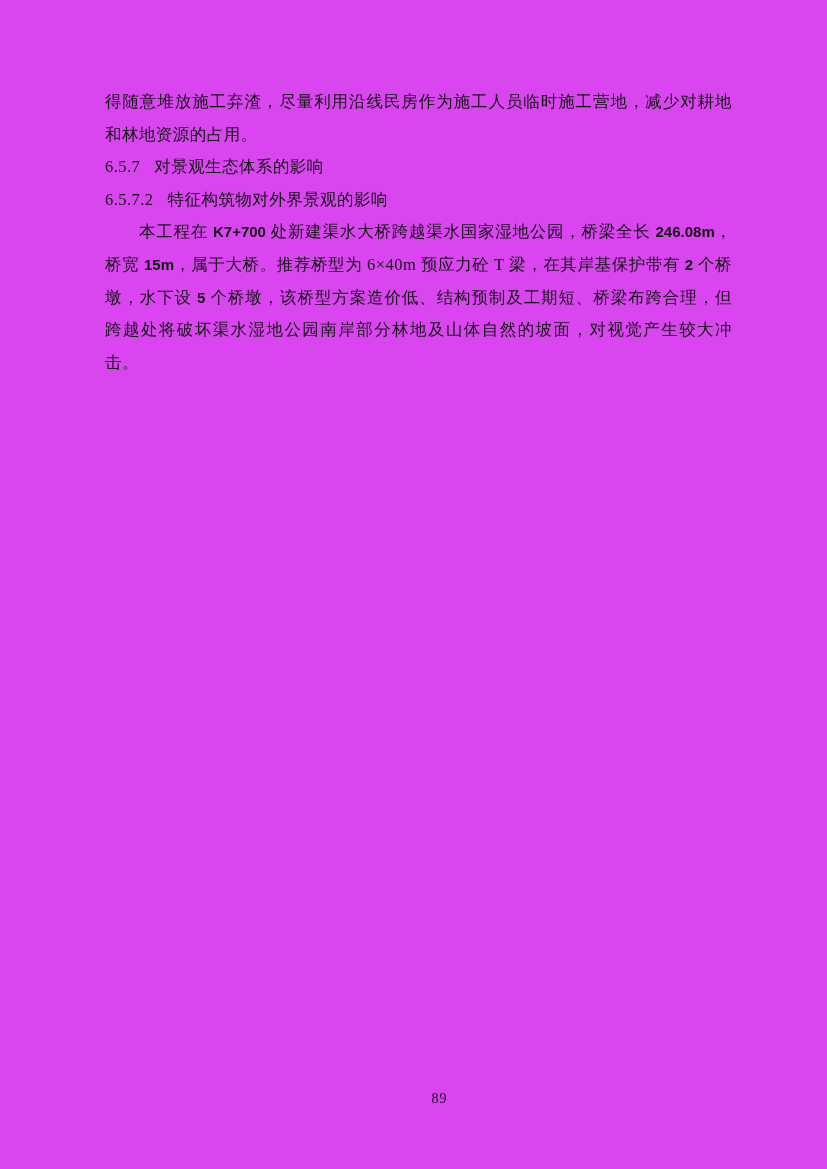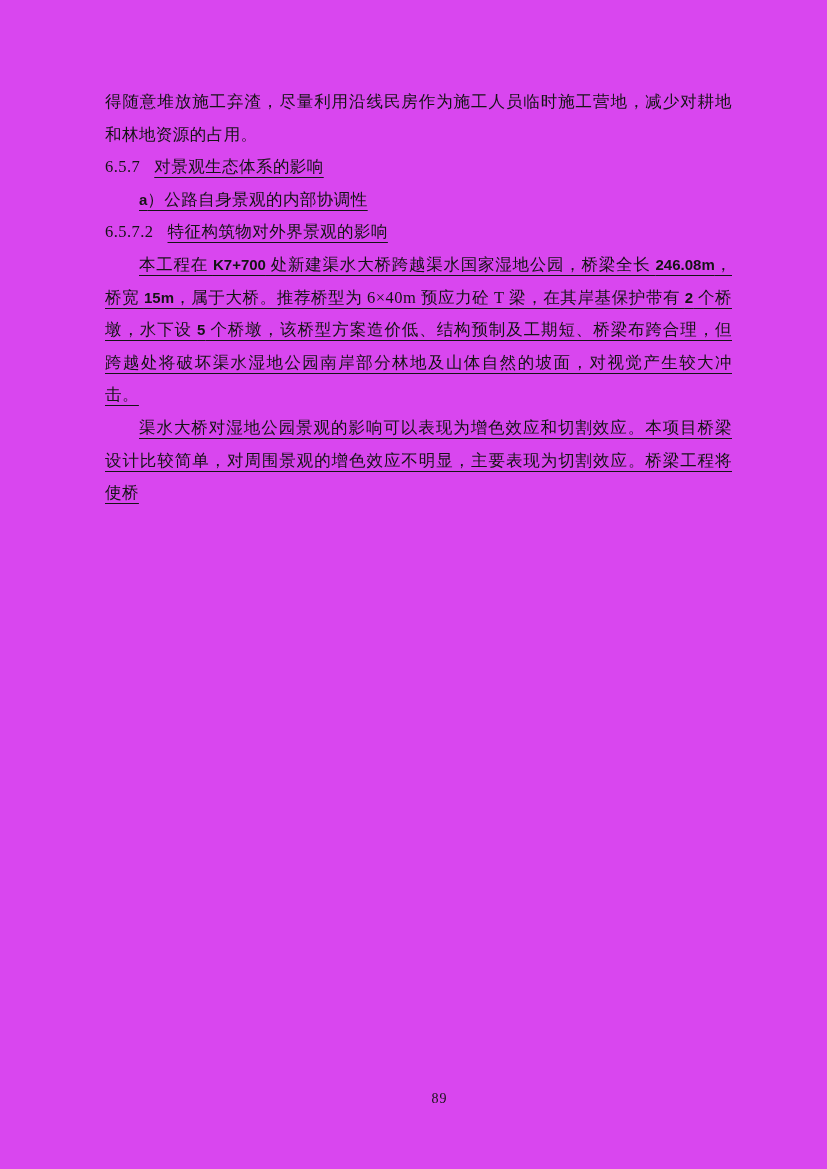--- a/index.html
+++ b/index.html
@@ -26,21 +26,20 @@
     margin: 0;
     font-size: 16.5px;
     line-height: 32.6px;
     text-align: justify;
     letter-spacing: 0.45px;
   }
   .para.indent {
     text-indent: 34px;
   }
   .u {
-    text-decoration: underline;
     text-decoration-thickness: 1px;
     text-underline-offset: 5px;
   }
   .heading .hnum {
     margin-right: 14px;
   }
   .sans {
     font-family: "Liberation Sans", "DejaVu Sans", sans-serif;
     font-weight: bold;
     font-size: 15px;
@@ -58,19 +57,17 @@
     padding-left: 26px;
   }
 </style>
 </head>
 <body>
 
 <div class="page">
   <main class="content">
       <p class="para">得随意堆放施工弃渣，尽量利用沿线民房作为施工人员临时施工营地，减少对耕地和林地资源的占用。</p>
       <p class="para heading"><span class="hnum">6.5.7</span><span class="u">对景观生态体系的影响</span></p>
-      <p class="para indent u"><span class="sans">a</span><span>）公路自身景观的内部协调性</span></p>
       <p class="para heading"><span class="hnum">6.5.7.2</span><span class="u">特征构筑物对外界景观的影响</span></p>
       <p class="para indent u"><span>本工程在 </span><span class="sans">K7+700</span><span> 处新建渠水大桥跨越渠水国家湿地公园，桥梁全长 </span><span class="sans">246.08m</span><span>，桥宽 </span><span class="sans">15m</span><span>，属于大桥。推荐桥型为 6×40m 预应力砼 T 梁，在其岸基保护带有 </span><span class="sans">2</span><span> 个桥墩，水下设 </span><span class="sans">5</span><span> 个桥墩，该桥型方案造价低、结构预制及工期短、桥梁布跨合理，但跨越处将破坏渠水湿地公园南岸部分林地及山体自然的坡面，对视觉产生较大冲击。</span></p>
-      <p class="para indent u">渠水大桥对湿地公园景观的影响可以表现为增色效应和切割效应。本项目桥梁设计比较简单，对周围景观的增色效应不明显，主要表现为切割效应。桥梁工程将使桥</p>
     </main>
   <div class="page-number">89</div>
 </div>
 
 </body></html>

